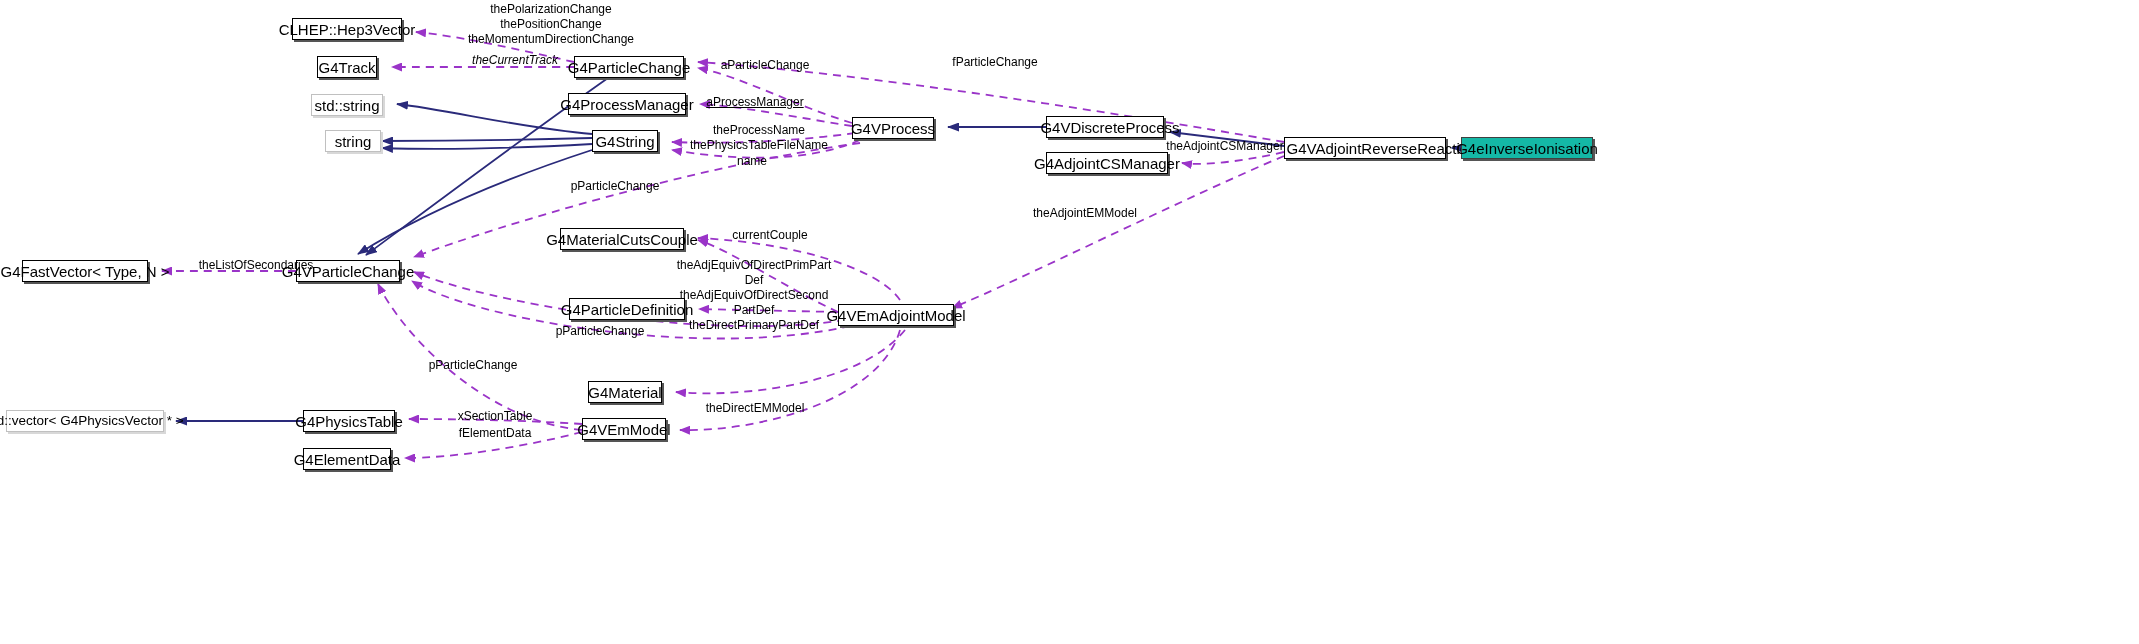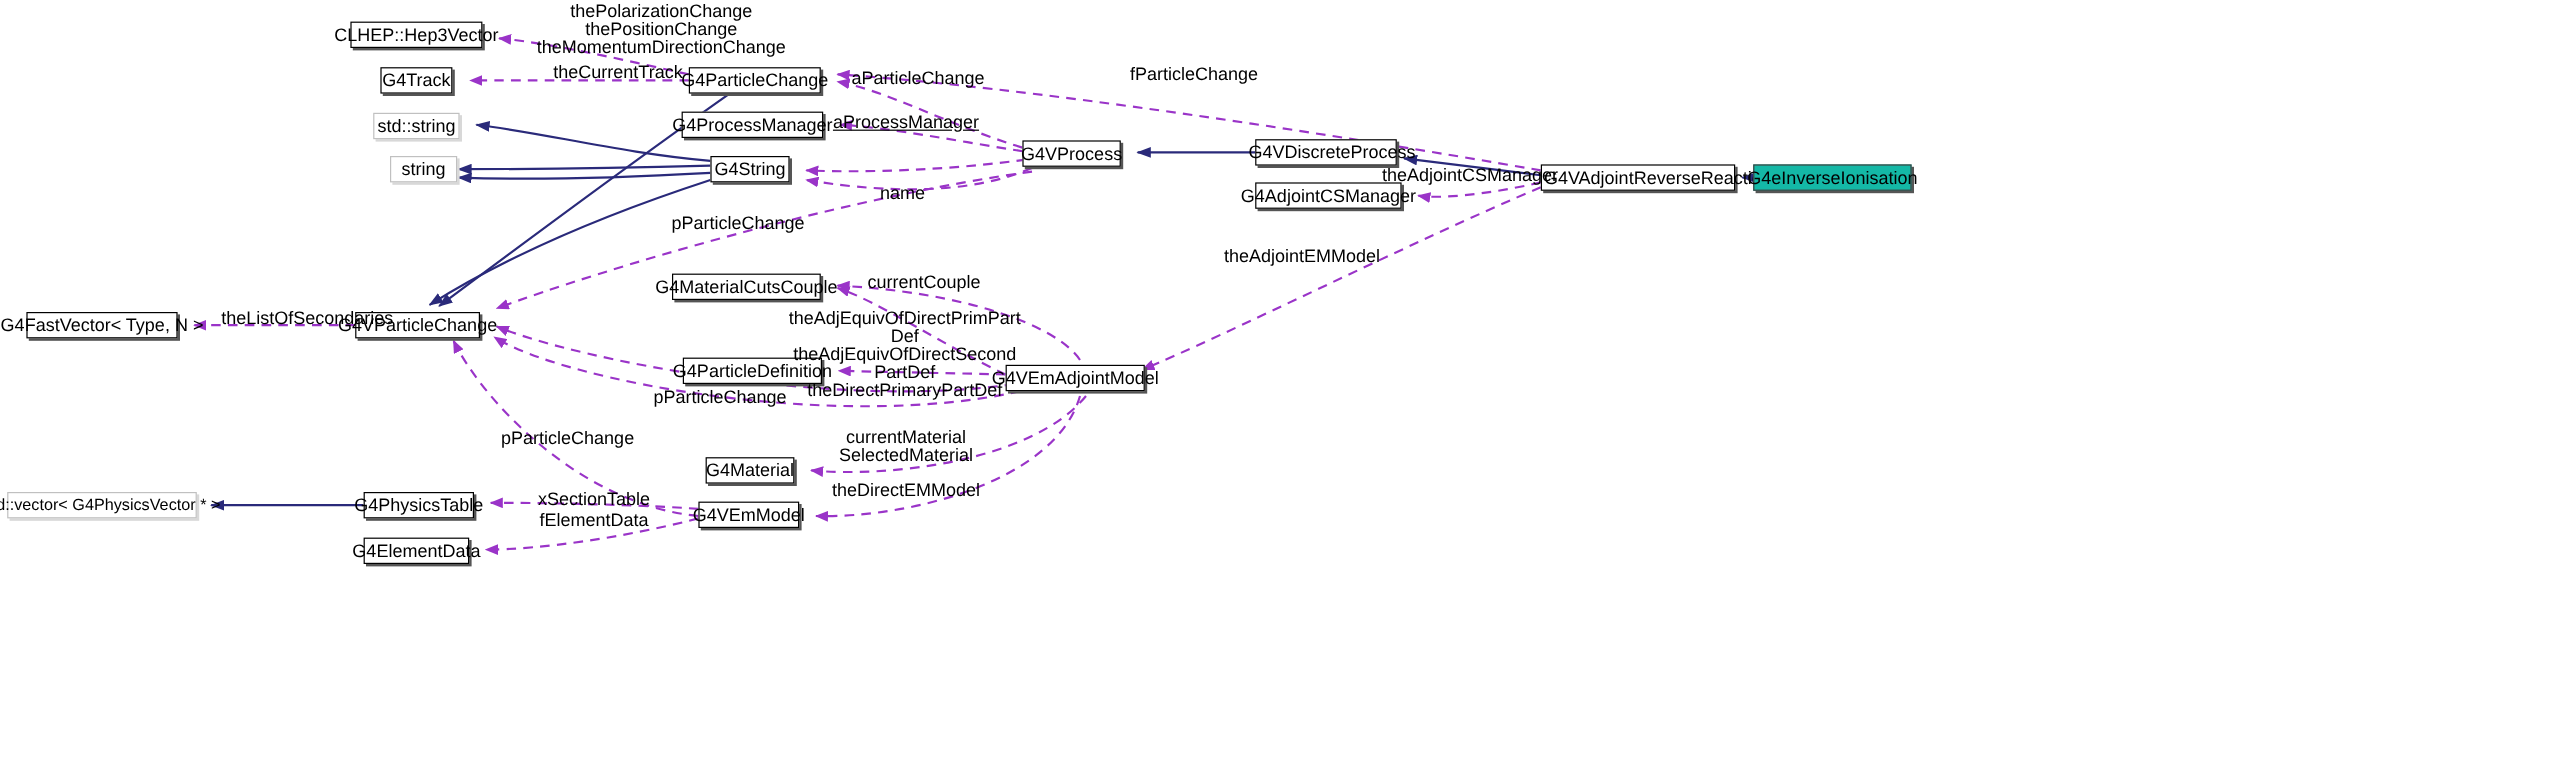--- a/index.html
+++ b/index.html
@@ -47,21 +47,21 @@
     box-shadow: 2px 2px 0 0 #d8d8d8;
   }
   .node.current {
     background: #14b8a6;
     border: 1px solid #404040;
     box-shadow: 2px 2px 0 0 #555555;
   }
   .edge-label {
     position: absolute;
     color: #000000;
-    font-size: 15px;
+    font-size: 12px;
     line-height: 15px;
     text-align: center;
     white-space: pre;
     z-index: 6;
     background: transparent;
   }
 </style>
 </head>
 <body>
 
@@ -206,36 +206,36 @@
   <div class="node" style="left:582px;top:418px;width:84px;height:22px;">
     <span>G4VEmModel</span>
   </div>
   <div class="node" style="left:303px;top:448px;width:88px;height:22px;">
     <span>G4ElementData</span>
   </div>
 
   <div class="edge-label" style="left:411px;top:2px;width:280px;">thePolarizationChange
 thePositionChange
 theMomentumDirectionChange</div>
-  <div class="edge-label" style="left:400px;top:53px;width:230px;">theCurrentTrack</div>
+  <div class="edge-label" style="left:400px;top:53px;width:230px;font-style:italic;">theCurrentTrack</div>
   <div class="edge-label" style="left:650px;top:58px;width:230px;">aParticleChange</div>
   <div class="edge-label" style="left:880px;top:55px;width:230px;">fParticleChange</div>
   <div class="edge-label" style="left:640px;top:95px;width:230px;text-decoration:underline;">aProcessManager</div>
+  <div class="edge-label" style="left:639px;top:123px;width:240px;">theProcessName
+thePhysicsTableFileName</div>
   <div class="edge-label" style="left:672px;top:154px;width:160px;">name</div>
   <div class="edge-label" style="left:1110px;top:139px;width:230px;text-align:center;">theAdjointCSManager</div>
   <div class="edge-label" style="left:520px;top:179px;width:190px;">pParticleChange</div>
   <div class="edge-label" style="left:985px;top:206px;width:200px;">theAdjointEMModel</div>
   <div class="edge-label" style="left:680px;top:228px;width:180px;">currentCouple</div>
   <div class="edge-label" style="left:630px;top:258px;width:248px;">theAdjEquivOfDirectPrimPart
 Def
 theAdjEquivOfDirectSecond
 PartDef
 theDirectPrimaryPartDef</div>
   <div class="edge-label" style="left:505px;top:324px;width:190px;">pParticleChange</div>
   <div class="edge-label" style="left:378px;top:358px;width:190px;">pParticleChange</div>
-  <div class="edge-label" style="left:640px;top:357px;width:230px;">currentMaterial
-SelectedMaterial</div>
   <div class="edge-label" style="left:640px;top:401px;width:230px;">theDirectEMModel</div>
   <div class="edge-label" style="left:400px;top:409px;width:190px;">xSectionTable</div>
   <div class="edge-label" style="left:400px;top:426px;width:190px;">fElementData</div>
   <div class="edge-label" style="left:156px;top:258px;width:200px;">theListOfSecondaries</div>
 
 </div>
 
 </body></html>

